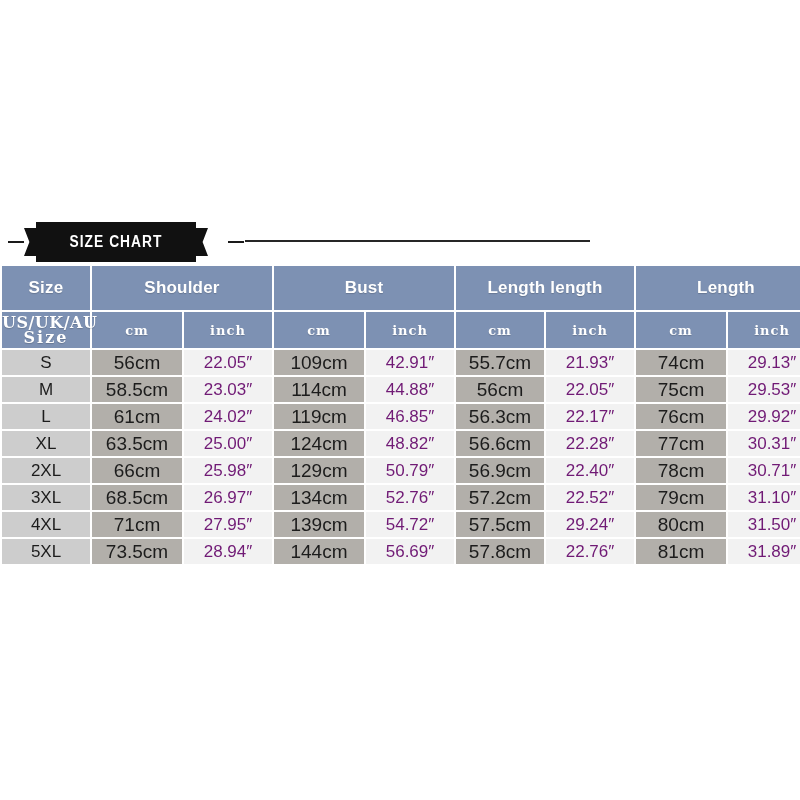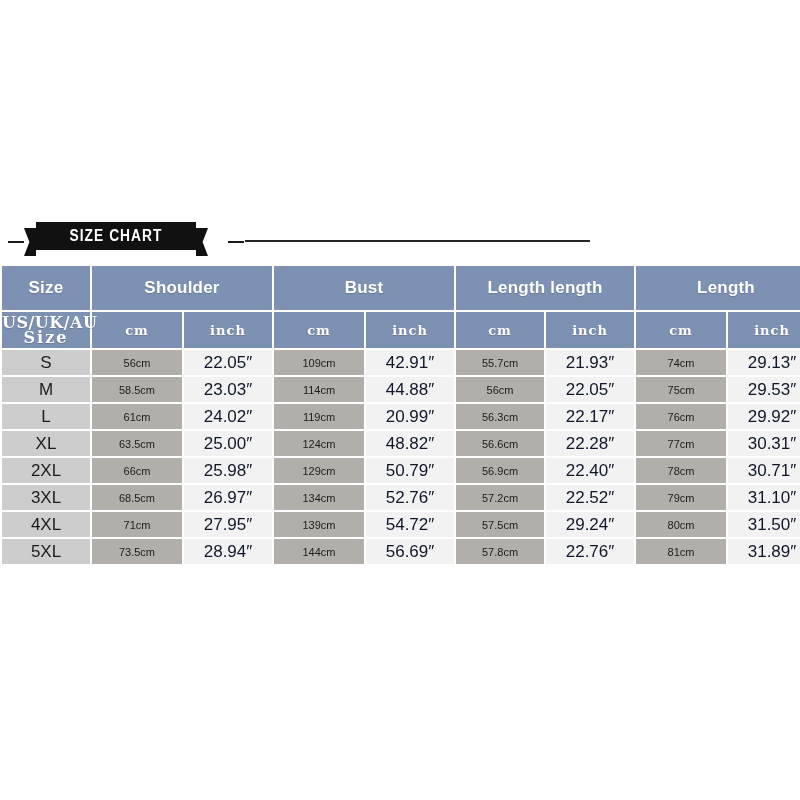--- a/index.html
+++ b/index.html
@@ -49,21 +49,21 @@
     margin-bottom: 6px;
   }
   .ribbon-tail.l {
     clip-path: polygon(0 0, 100% 0, 100% 100%, 0 100%, 45% 50%);
   }
   .ribbon-tail.r {
     clip-path: polygon(0 0, 100% 0, 55% 50%, 100% 100%, 0 100%);
   }
   .ribbon-body {
     background: #111111;
-    height: 28px;
+    height: 40px;
     display: flex;
     align-items: center;
     justify-content: center;
     padding: 0 26px;
     box-sizing: border-box;
   }
   .ribbon-title {
     color: #ffffff;
     font-family: "Liberation Sans Narrow", "Liberation Sans", sans-serif;
     font-size: 16px;
@@ -134,25 +134,25 @@
   td.c-size {
     background: #cdcdcd;
     color: #1c1c1c;
     height: 25px;
     font-size: 17px;
   }
   td.c-cm {
     background: #b2afaa;
     color: #1c1c1c;
     height: 25px;
-    font-size: 11px;
+    font-size: 19px;
   }
   td.c-inch {
     background: #f2f2f2;
-    color: #0f172a;
+    color: #701a75;
     height: 25px;
     font-size: 17px;
   }
 </style>
 </head>
 <body>
 
 <div id="banner">
   <span class="banner-dash left"></span>
   <div class="ribbon-wrap">
@@ -222,21 +222,21 @@
         <td class="c-cm">56cm</td>
         <td class="c-inch">22.05″</td>
         <td class="c-cm">75cm</td>
         <td class="c-inch">29.53″</td>
       </tr>
       <tr>
         <td class="c-size">L</td>
         <td class="c-cm">61cm</td>
         <td class="c-inch">24.02″</td>
         <td class="c-cm">119cm</td>
-        <td class="c-inch">20.99″</td>
+        <td class="c-inch">46.85″</td>
         <td class="c-cm">56.3cm</td>
         <td class="c-inch">22.17″</td>
         <td class="c-cm">76cm</td>
         <td class="c-inch">29.92″</td>
       </tr>
       <tr>
         <td class="c-size">XL</td>
         <td class="c-cm">63.5cm</td>
         <td class="c-inch">25.00″</td>
         <td class="c-cm">124cm</td>

